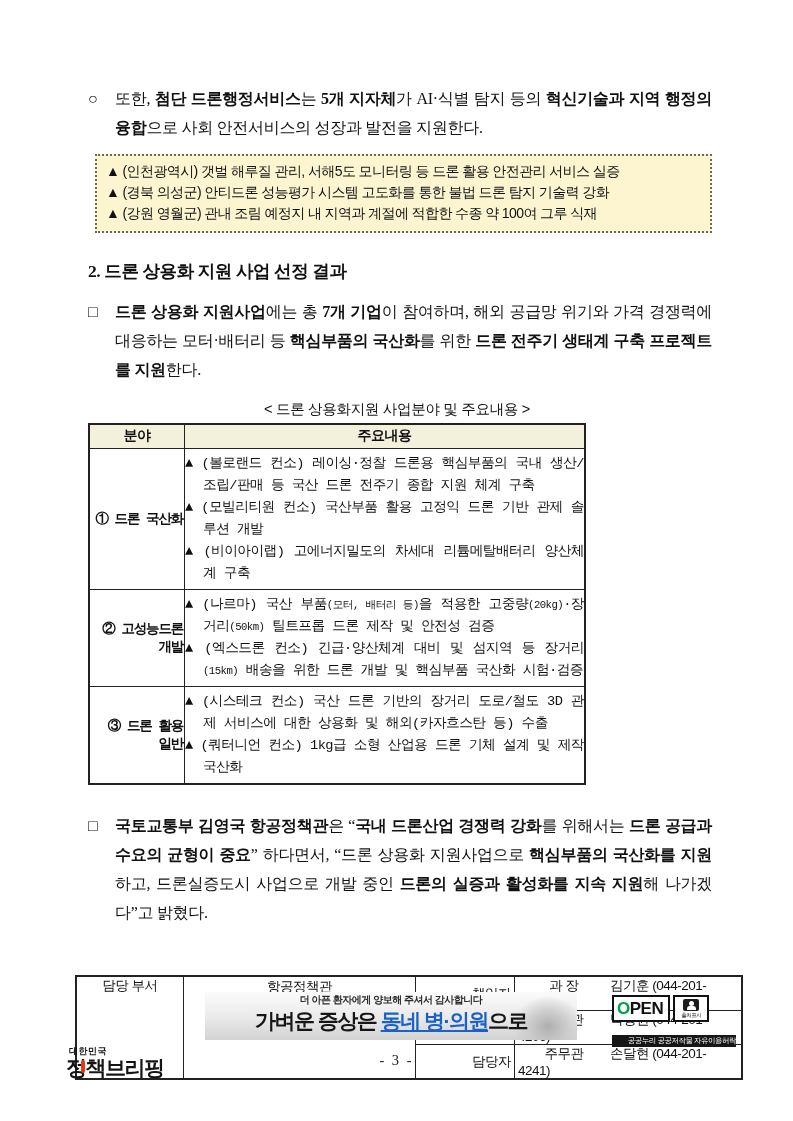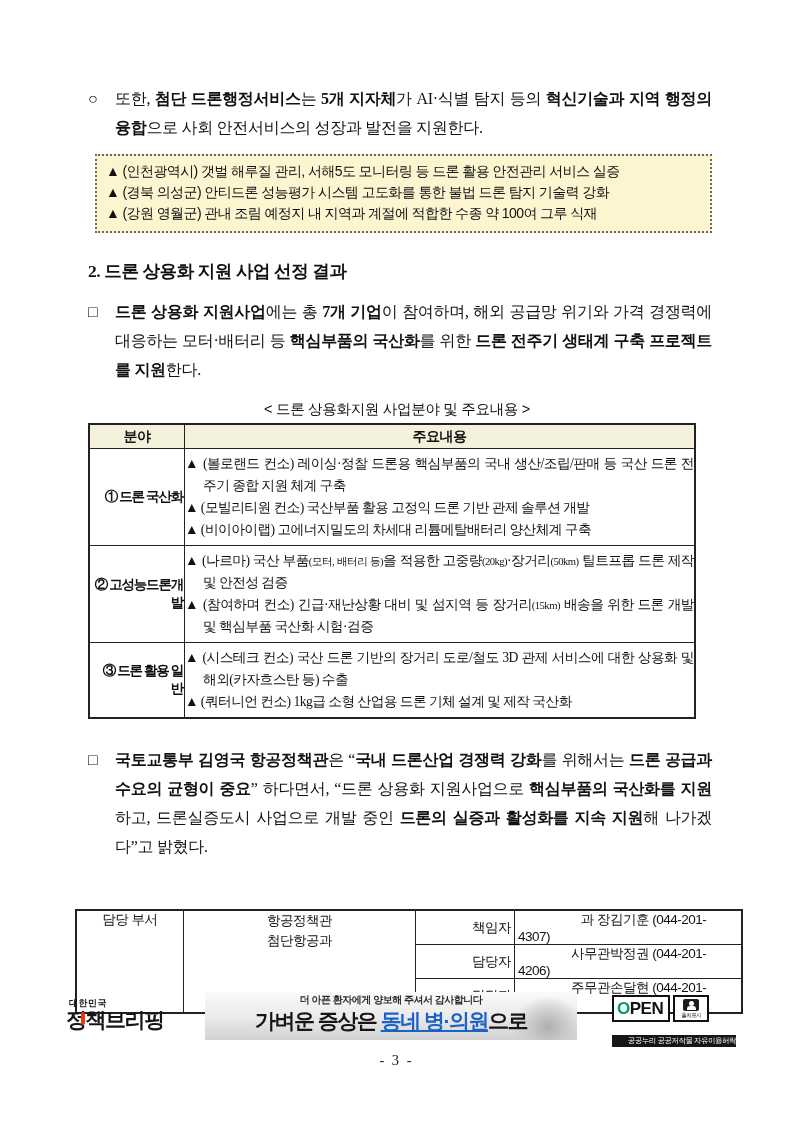--- a/index.html
+++ b/index.html
@@ -32,21 +32,21 @@
   .notice-title { text-align: center; font-size: 14.5px; line-height: 20px; letter-spacing: -0.2px; }
   .notice-item { font-size: 14px; line-height: 21px; letter-spacing: -0.6px; padding-left: 17px; text-indent: -17px; text-align: justify; }
 
   .section-heading { margin-top: 26px; font-size: 17.5px; font-weight: 700; letter-spacing: -0.4px; line-height: 24px; }
 
   .para2 { margin-top: 14px; }
   .para3 { margin-top: 26px; }
 
   
   .table-title { margin: 16px 0 4px 0; text-align: center; font-family: "Liberation Sans", sans-serif; font-size: 14.5px; letter-spacing: -0.3px; width: 618px; }
-  table.drone { width: 608px; border-collapse: collapse; font-family: Liberation Serif, serif; border: 2px solid #222; table-layout: fixed; }
+  table.drone { width: 498px; border-collapse: collapse; font-family: Liberation Mono, monospace; border: 2px solid #222; table-layout: fixed; }
   table.drone th {
     background: #f3f0dc; border: 1px solid #222; font-size: 14px; font-weight: 700;
     padding: 2px; line-height: 19px; letter-spacing: -0.5px;
   }
   table.drone th.col-cat { width: 90px; }
   table.drone td { border: 1px solid #222; vertical-align: middle; }
   table.drone tr + tr td { border-top: 1px dotted #555; }
   table.drone td.cat { text-align: right; font-weight: 700; font-size: 13.5px; letter-spacing: -1.2px; padding: 2px 1px; }
   table.drone td.items { padding: 4px 0; }
   .cell-item { font-size: 13.7px; line-height: 22px; letter-spacing: -0.55px; padding-left: 18px; text-indent: -18px; text-align: justify; }
@@ -54,26 +54,26 @@
   
   table.contact {
     margin: 48px 0 0 -13px; width: 668px; border-collapse: collapse; border: 2px solid #222;
     font-family: "Liberation Sans", sans-serif; font-size: 13.5px;
   }
   table.contact td { border: 1px solid #222; height: 20px; padding: 0 3px; letter-spacing: -0.5px; }
   td.c-dept { width: 100px; text-align: center; vertical-align: top; padding-top: 1px; }
   td.c-office { width: 225px; text-align: center; vertical-align: top; line-height: 20px; }
   td.c-type { width: 92px; text-align: right; }
   td.c-person { text-align: left; }
-  td.c-person .pos { display: inline-block; width: 92px; text-align: right; }
+  td.c-person .pos { display: inline-block; width: 92px; text-align: center; }
 
   
   .footer-logos { position: absolute; left: 0; top: 992px; width: 793px; height: 52px; font-family: "Liberation Sans", sans-serif; }
   .policy-logo { position: absolute; left: 66px; top: 6px; color: #151515; }
-  .policy-logo .top { font-size: 9px; font-weight: 700; letter-spacing: 0.5px; margin-left: 3px; line-height: 10px; }
+  .policy-logo .top { font-size: 9px; font-weight: 700; letter-spacing: 0.5px; margin-left: 3px; line-height: 10px; margin-top: 48px; }
   .policy-logo .main { font-size: 21px; font-weight: 800; letter-spacing: -1.5px; line-height: 24px; }
   .policy-logo .first { position: relative; }
   .policy-logo .first::after { content: ""; position: absolute; right: 1px; top: 4px; width: 4px; height: 13px; background: #e8380d; border-radius: 2px; }
 
   .banner { position: absolute; left: 205px; top: 0; width: 372px; height: 48px;
     background: linear-gradient(180deg, #fbfbfb 0%, #e9e9e9 55%, #d2d2d2 100%); overflow: hidden; }
   .banner::after { content:""; position:absolute; right:-6px; top:4px; width:70px; height:60px;
     background: radial-gradient(closest-side, #9a9a9a 0%, #c4c4c4 55%, rgba(210,210,210,0) 100%); opacity:.7; }
   .banner .line1 { text-align: center; font-size: 10px; font-weight: 700; color: #2b2b2b; padding-top: 2px; line-height: 12px; letter-spacing: -0.5px; }
   .banner .line2 { text-align: center; font-size: 21px; font-weight: 800; letter-spacing: -1.5px; line-height: 30px; color: #161616; position: relative; z-index: 1; }
@@ -129,21 +129,21 @@
         <td class="items">
           <div class="cell-item"><span>▲ (볼로랜드 컨소) 레이싱·정찰 드론용 핵심부품의 국내 생산/조립/판매 등 국산 드론 전주기 종합 지원 체계 구축</span></div>
           <div class="cell-item"><span>▲ (모빌리티원 컨소) 국산부품 활용 고정익 드론 기반 관제 솔루션 개발</span></div>
           <div class="cell-item"><span>▲ (비이아이랩) 고에너지밀도의 차세대 리튬메탈배터리 양산체계 구축</span></div>
         </td>
       </tr>
       <tr>
         <td class="cat">② 고성능드론개발</td>
         <td class="items">
           <div class="cell-item"><span>▲ (나르마) 국산 부품</span><span class="seg-s">(모터, 배터리 등)</span><span>을 적용한 고중량</span><span class="seg-s">(20kg)</span><span>·장거리</span><span class="seg-s">(50km)</span><span> 틸트프롭 드론 제작 및 안전성 검증</span></div>
-          <div class="cell-item"><span>▲ (참여하며 컨소) 긴급·재난상황 대비 및 섬지역 등 장거리</span><span class="seg-s">(15km)</span><span> 배송을 위한 드론 개발 및 핵심부품 국산화 시험·검증</span></div>
+          <div class="cell-item"><span>▲ (엑스드론 컨소) 긴급·양산체계 대비 및 섬지역 등 장거리</span><span class="seg-s">(15km)</span><span> 배송을 위한 드론 개발 및 핵심부품 국산화 시험·검증</span></div>
         </td>
       </tr>
       <tr>
         <td class="cat">③ 드론 활용 일반</td>
         <td class="items">
           <div class="cell-item"><span>▲ (시스테크 컨소) 국산 드론 기반의 장거리 도로/철도 3D 관제 서비스에 대한 상용화 및 해외(카자흐스탄 등) 수출</span></div>
           <div class="cell-item"><span>▲ (쿼터니언 컨소) 1kg급 소형 산업용 드론 기체 설계 및 제작 국산화</span></div>
         </td>
       </tr>
     </tbody>

